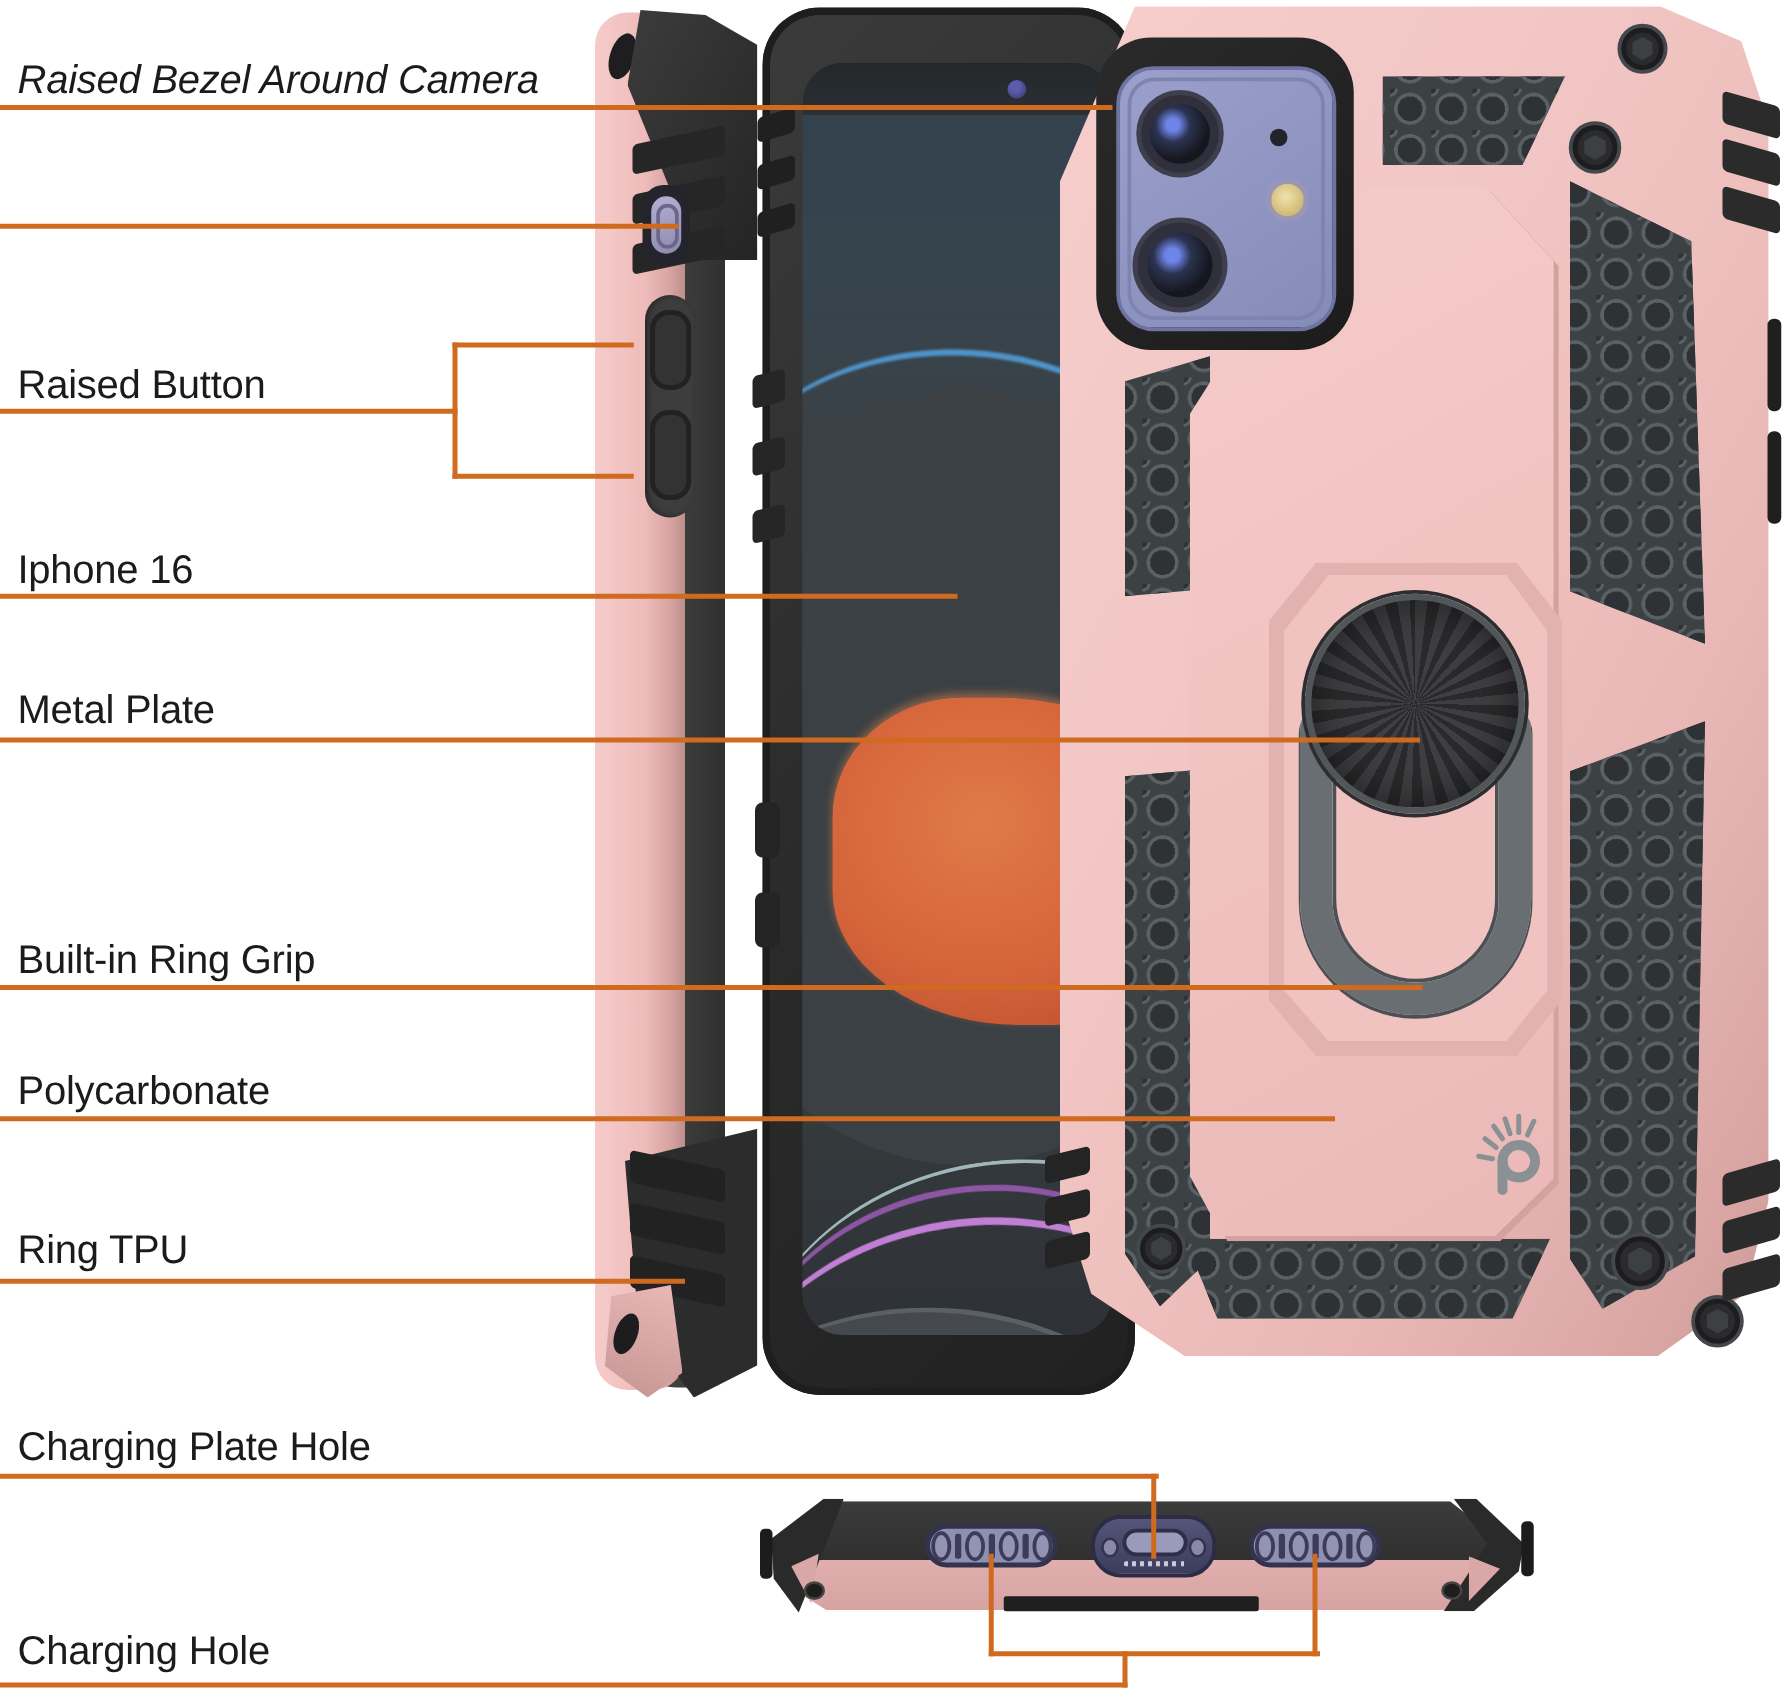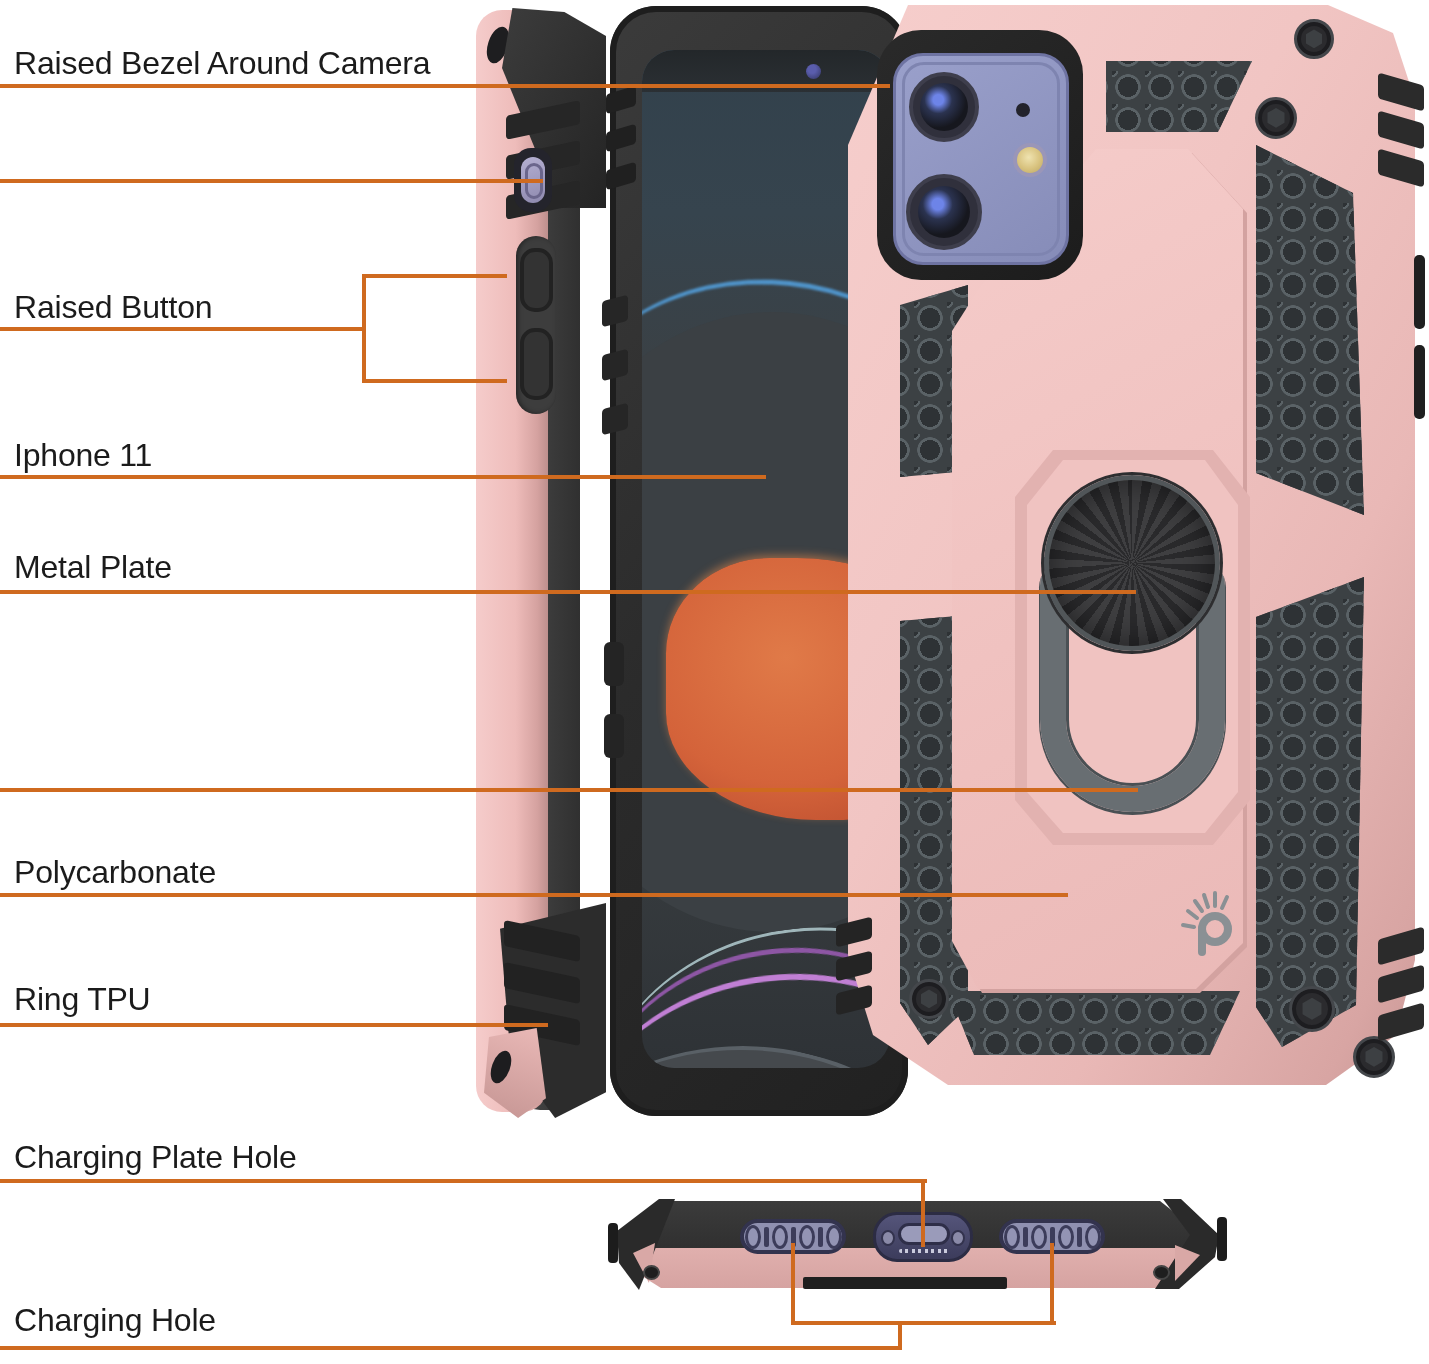--- a/index.html
+++ b/index.html
@@ -213,22 +213,23 @@
   <div class="line" style="left:0;top:893px;width:1068px;height:4px;"></div>
   <div class="line" style="left:0;top:1023px;width:548px;height:4px;"></div>
   <div class="line" style="left:0;top:1179px;width:927px;height:4px;"></div>
   <div class="line" style="left:921px;top:1179px;width:4px;height:68px;"></div>
   <div class="line" style="left:0;top:1346px;width:902px;height:4px;"></div>
   <div class="line" style="left:898px;top:1321px;width:4px;height:29px;"></div>
   <div class="line" style="left:791px;top:1321px;width:265px;height:4px;"></div>
   <div class="line" style="left:791px;top:1243px;width:4px;height:82px;"></div>
   <div class="line" style="left:1050px;top:1243px;width:4px;height:82px;"></div>
 
-  <div class="lbl" style="top:45px;">Raised Bezel Around Camera</div>
+  <div class="lbl" style="top:45px;font-style:italic;">Raised Bezel Around Camera</div>
   <div class="lbl" style="top:289px;">Raised Button</div>
-  <div class="lbl" style="top:437px;">Iphone 11</div>
+  <div class="lbl" style="top:437px;">Iphone 16</div>
   <div class="lbl" style="top:549px;">Metal Plate</div>
+  <div class="lbl" style="top:749px;">Built-in Ring Grip</div>
   <div class="lbl" style="top:854px;">Polycarbonate</div>
   <div class="lbl" style="top:981px;">Ring TPU</div>
   <div class="lbl" style="top:1139px;">Charging Plate Hole</div>
   <div class="lbl" style="top:1302px;">Charging Hole</div>
 
 </div>
 
 </body></html>

